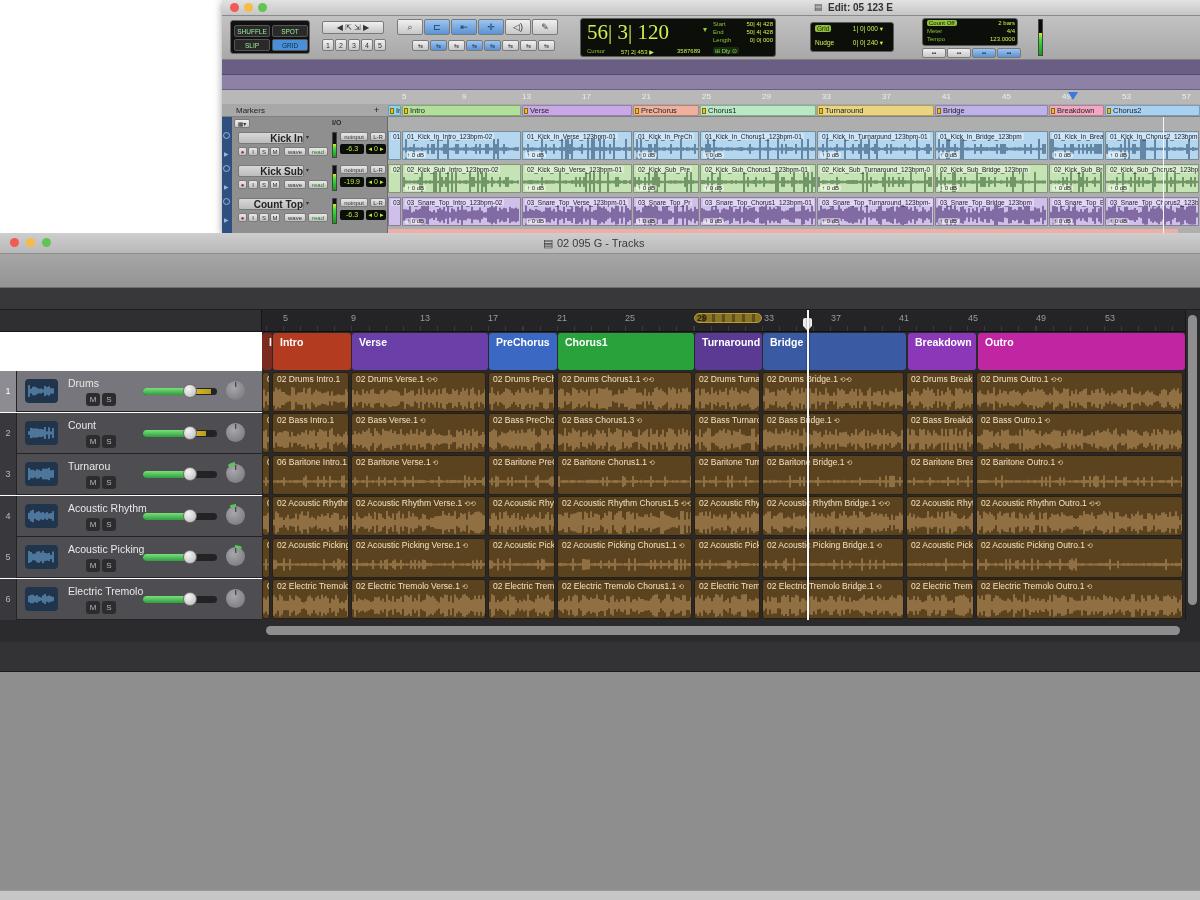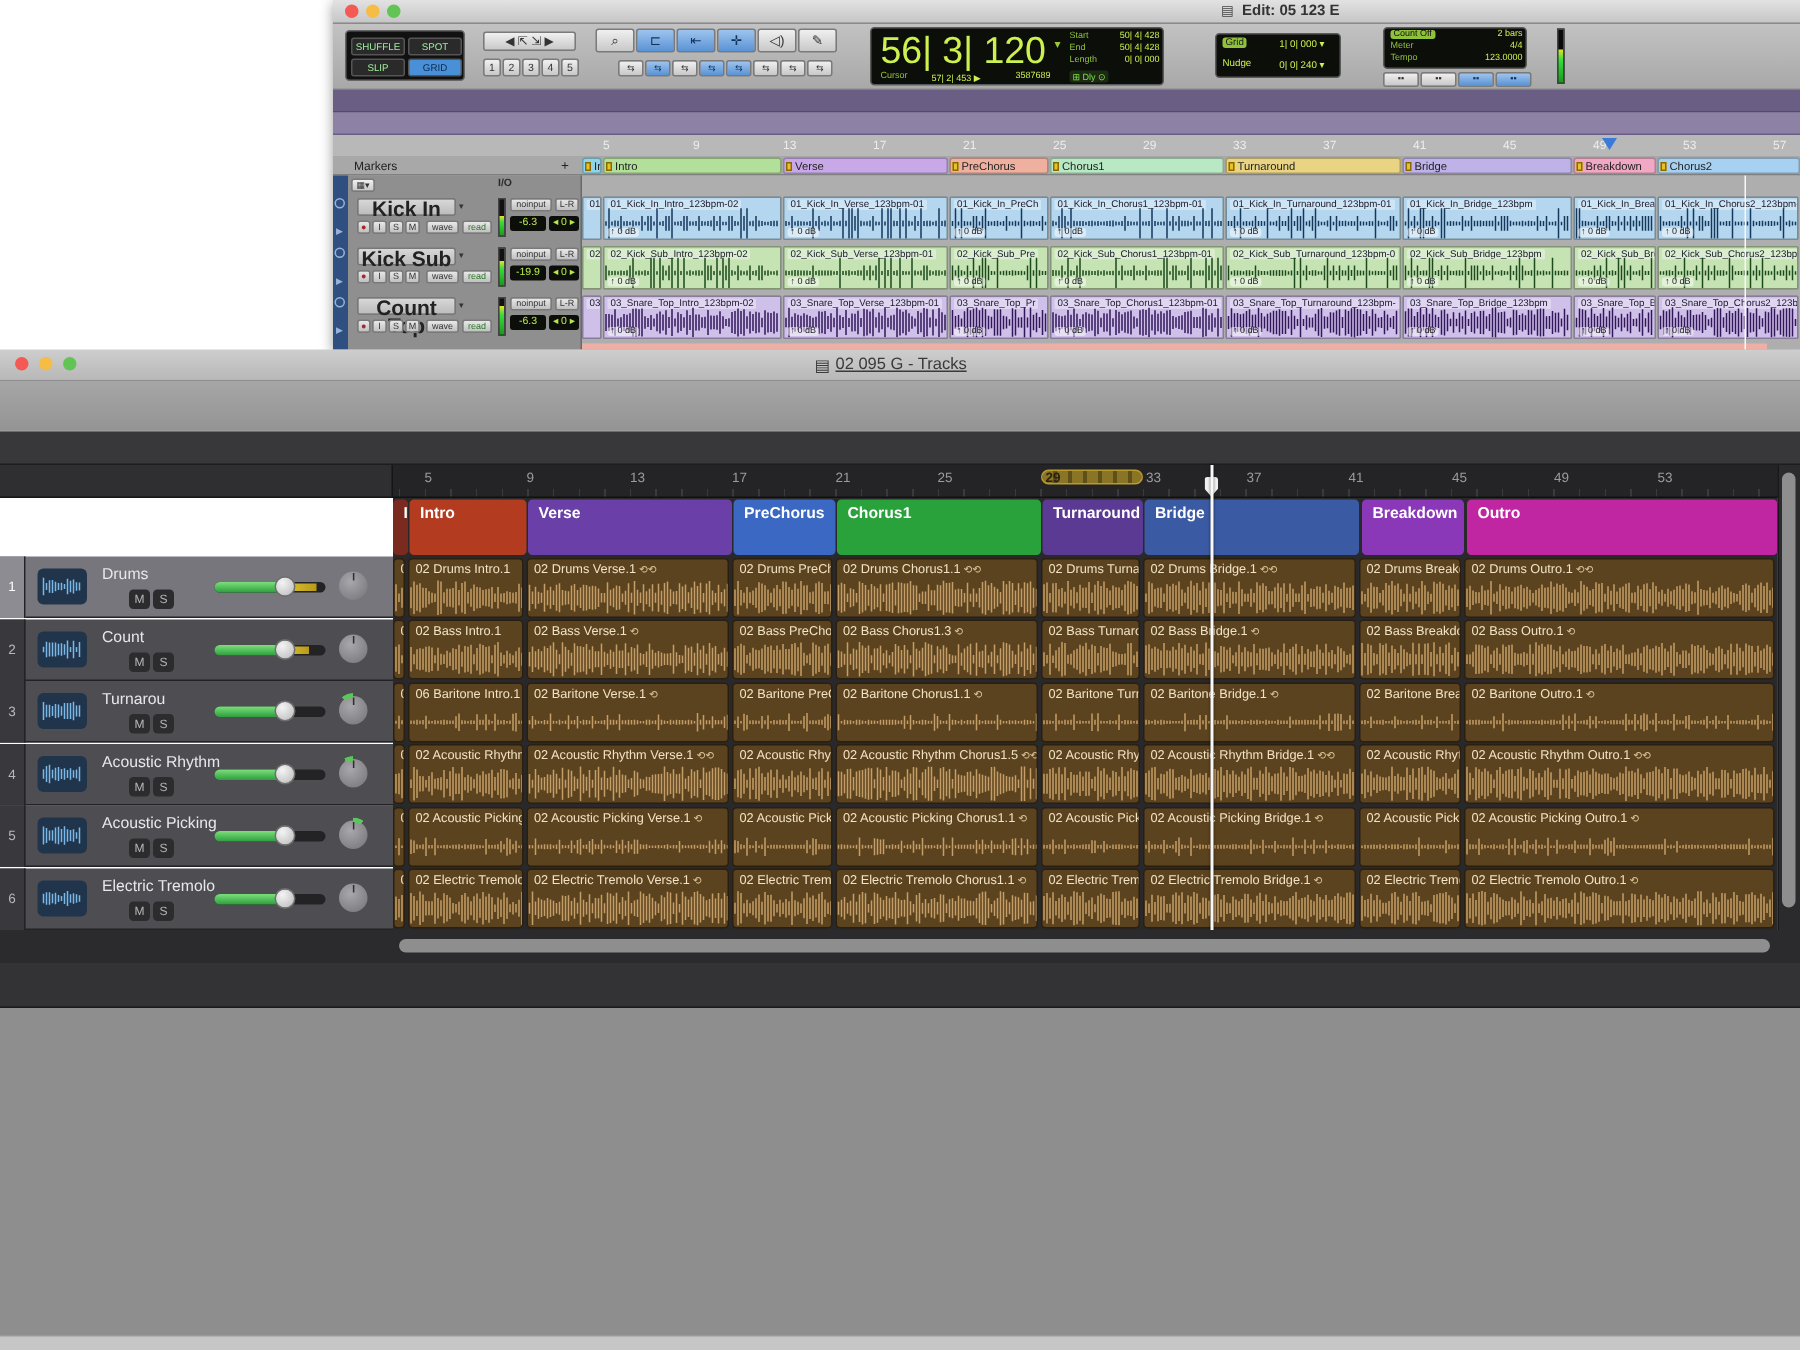--- a/index.html
+++ b/index.html
@@ -22,21 +22,21 @@
   .pt-marks{left:222px;top:104px;width:978px;height:13px;background:#a8a8a8;border-bottom:1px solid #808080;}
   .pt-chip{height:11px;top:105px;border-radius:2px;border:1px solid rgba(0,0,0,.25);font-size:7.5px;color:#222;line-height:10px;padding-left:7px;overflow:hidden;white-space:nowrap;}
   .pt-chip i{position:absolute;left:1px;top:2px;width:4px;height:6px;background:#e8c22a;border:0.5px solid #8a6a00;}
   .pt-body{left:222px;top:117px;width:978px;height:116px;background:#9a9a9a;}
   .pt-edge{left:222px;top:117px;width:10px;height:116px;background:#2e4f80;}
   .pt-list{left:232px;top:117px;width:156px;height:116px;background:#8f8f8f;border-right:1px solid #6a6a6a;}
   .pt-lane-bg{background:#aeaeae;}
   .pt-reg{top:0;border:1px solid rgba(0,0,0,.35);border-radius:1px;overflow:hidden;}
   .pt-reg .nm{position:absolute;left:2px;top:1px;font-size:6.5px;color:#1a1a2e;background:rgba(255,255,255,.35);padding:0 2px;border-radius:1px;white-space:nowrap;}
   .pt-reg .db{position:absolute;left:2px;bottom:1px;font-size:6px;color:#222;background:rgba(255,255,255,.5);border-radius:2px;padding:0 2px;}
-  .pt-namecell{background:linear-gradient(#d8d8d8,#bcbcbc);border:1px solid #787878;border-radius:2px;font-weight:bold;font-size:14px;color:#222;text-align:center;}
+  .pt-namecell{background:linear-gradient(#d8d8d8,#bcbcbc);border:1px solid #787878;border-radius:2px;font-weight:bold;font-size:10px;color:#222;text-align:right;}
   .pt-mini{background:linear-gradient(#e8e8e8,#c0c0c0);border:1px solid #7a7a7a;border-radius:2px;font-size:6px;color:#333;text-align:center;line-height:8px;}
   .pt-mini.rd{color:#2a7a2a;}
   .pt-io-lcd{background:#0c0e0a;border-radius:2px;color:#b8e84a;font-size:7px;text-align:center;}
   .vmeter{width:5px;background:#111;border:1px solid #444;}
   .vmeter i{position:absolute;left:0;bottom:0;width:100%;background:linear-gradient(#e8e22a,#3adf3a 30%,#1a9a1a);}
   
   .lg-titlebar{left:0;top:233px;width:1200px;height:21px;background:linear-gradient(#cecece,#b8b8b8);border-bottom:1px solid #8f8f8f;}
   .lg-title{font-size:11px;color:#3a3a3a;}
   .lg-toolbar{left:0;top:254px;width:1200px;height:34px;background:linear-gradient(#a6a6a6,#949494);border-bottom:1px solid #6e6e6e;}
   .tb-ic{color:#4a4a4a;font-size:14px;text-align:center;line-height:22px;width:26px;height:22px;top:260px;border-radius:4px;}
@@ -116,21 +116,21 @@
       <div class="abs pt-sq" style="left: 310px; top: 3px; width: 26px; height: 16px; line-height: 15px; font-size: 9px;">✎</div>
       <div class="abs pt-sq" style="left: 190px; top: 24px; width: 17px; height: 11px; line-height: 10px; font-size: 6px;">⇆</div>
       <div class="abs pt-sq on" style="left: 208px; top: 24px; width: 17px; height: 11px; line-height: 10px; font-size: 6px;">⇆</div>
       <div class="abs pt-sq" style="left: 226px; top: 24px; width: 17px; height: 11px; line-height: 10px; font-size: 6px;">⇆</div>
       <div class="abs pt-sq on" style="left: 244px; top: 24px; width: 17px; height: 11px; line-height: 10px; font-size: 6px;">⇆</div>
       <div class="abs pt-sq on" style="left: 262px; top: 24px; width: 17px; height: 11px; line-height: 10px; font-size: 6px;">⇆</div>
       <div class="abs pt-sq" style="left: 280px; top: 24px; width: 17px; height: 11px; line-height: 10px; font-size: 6px;">⇆</div>
       <div class="abs pt-sq" style="left: 298px; top: 24px; width: 17px; height: 11px; line-height: 10px; font-size: 6px;">⇆</div>
       <div class="abs pt-sq" style="left: 316px; top: 24px; width: 17px; height: 11px; line-height: 10px; font-size: 6px;">⇆</div>
       <div class="abs lcd" style="left: 358px; top: 2px; width: 196px; height: 39px;">
-        <div class="abs" style="left: 6px; top: 1px; font-size: 25px; color: rgb(205, 241, 79);">56| 3| 120</div>
+        <div class="abs" style="left: 6px; top: 1px; font-size: 21px; color: rgb(205, 241, 79); font-family: Liberation Serif, serif;">56| 3| 120</div>
         <div class="abs" style="left: 122px; top: 6px; font-size: 8px; color: rgb(154, 201, 58);">▾</div>
         <div class="abs" style="left: 132px; top: 2px; font-size: 6px; color: rgb(143, 194, 58);">Start</div>
         <div class="abs" style="left: 160px; top: 2px; font-size: 6px; color: rgb(205, 241, 79); text-align: right; width: 32px;">50| 4| 428</div>
         <div class="abs" style="left: 132px; top: 10px; font-size: 6px; color: rgb(143, 194, 58);">End</div>
         <div class="abs" style="left: 160px; top: 10px; font-size: 6px; color: rgb(205, 241, 79); text-align: right; width: 32px;">50| 4| 428</div>
         <div class="abs" style="left: 132px; top: 18px; font-size: 6px; color: rgb(143, 194, 58);">Length</div>
         <div class="abs" style="left: 160px; top: 18px; font-size: 6px; color: rgb(205, 241, 79); text-align: right; width: 32px;">0| 0| 000</div>
         <div class="abs" style="left: 6px; top: 29px; font-size: 6px; color: rgb(143, 194, 58);">Cursor</div>
         <div class="abs" style="left: 40px; top: 29px; font-size: 6px; color: rgb(205, 241, 79);">57| 2| 453 ▶</div>
         <div class="abs" style="left: 96px; top: 29px; font-size: 6px; color: rgb(205, 241, 79);">3587689</div>
@@ -223,21 +223,21 @@
       <div class="abs pt-mini" style="left: 138px; top: 81px; width: 16px; height: 9px;">L-R</div>
       <div class="abs pt-io-lcd" style="left: 108px; top: 93px; width: 24px; height: 10px; line-height: 10px;">-6.3</div>
       <div class="abs pt-io-lcd" style="left: 134px; top: 93px; width: 20px; height: 10px; line-height: 10px;">◂ 0 ▸</div>
     </div>
 
   <div class="abs lg-titlebar">
     <span class="abs tl" style="left:10px;top:5px;background:#f25a53;"></span>
     <span class="abs tl" style="left:26px;top:5px;background:#f5bd45;"></span>
     <span class="abs tl" style="left:42px;top:5px;background:#62c454;"></span>
     <span class="abs lg-title" style="left:543px;top:4px;">▤</span>
-    <span class="abs lg-title" style="left:557px;top:4px;text-decoration:underline;">02 095 G - Tracks</span>
+    <span class="abs lg-title" style="left:557px;top:4px;">02 095 G - Tracks</span>
   </div>
   <div class="abs lg-toolbar" id="lg-toolbar">
       <div class="abs tb-ic" style="left: 8px;">◫</div>
       <div class="abs tb-ic" style="left: 35px;">ⓘ</div>
       <div class="abs tb-ic" style="left: 62px;">?</div>
       <div class="abs tb-ic" style="left: 89px;">⊡</div>
       <div class="abs tb-ic" style="left: 126px;">◉</div>
       <div class="abs tb-ic sel" style="left: 153px;">☷</div>
       <div class="abs tb-ic" style="left: 180px;">✂</div>
       <div class="abs tr-btn " style="left: 258px;">|◀</div>

